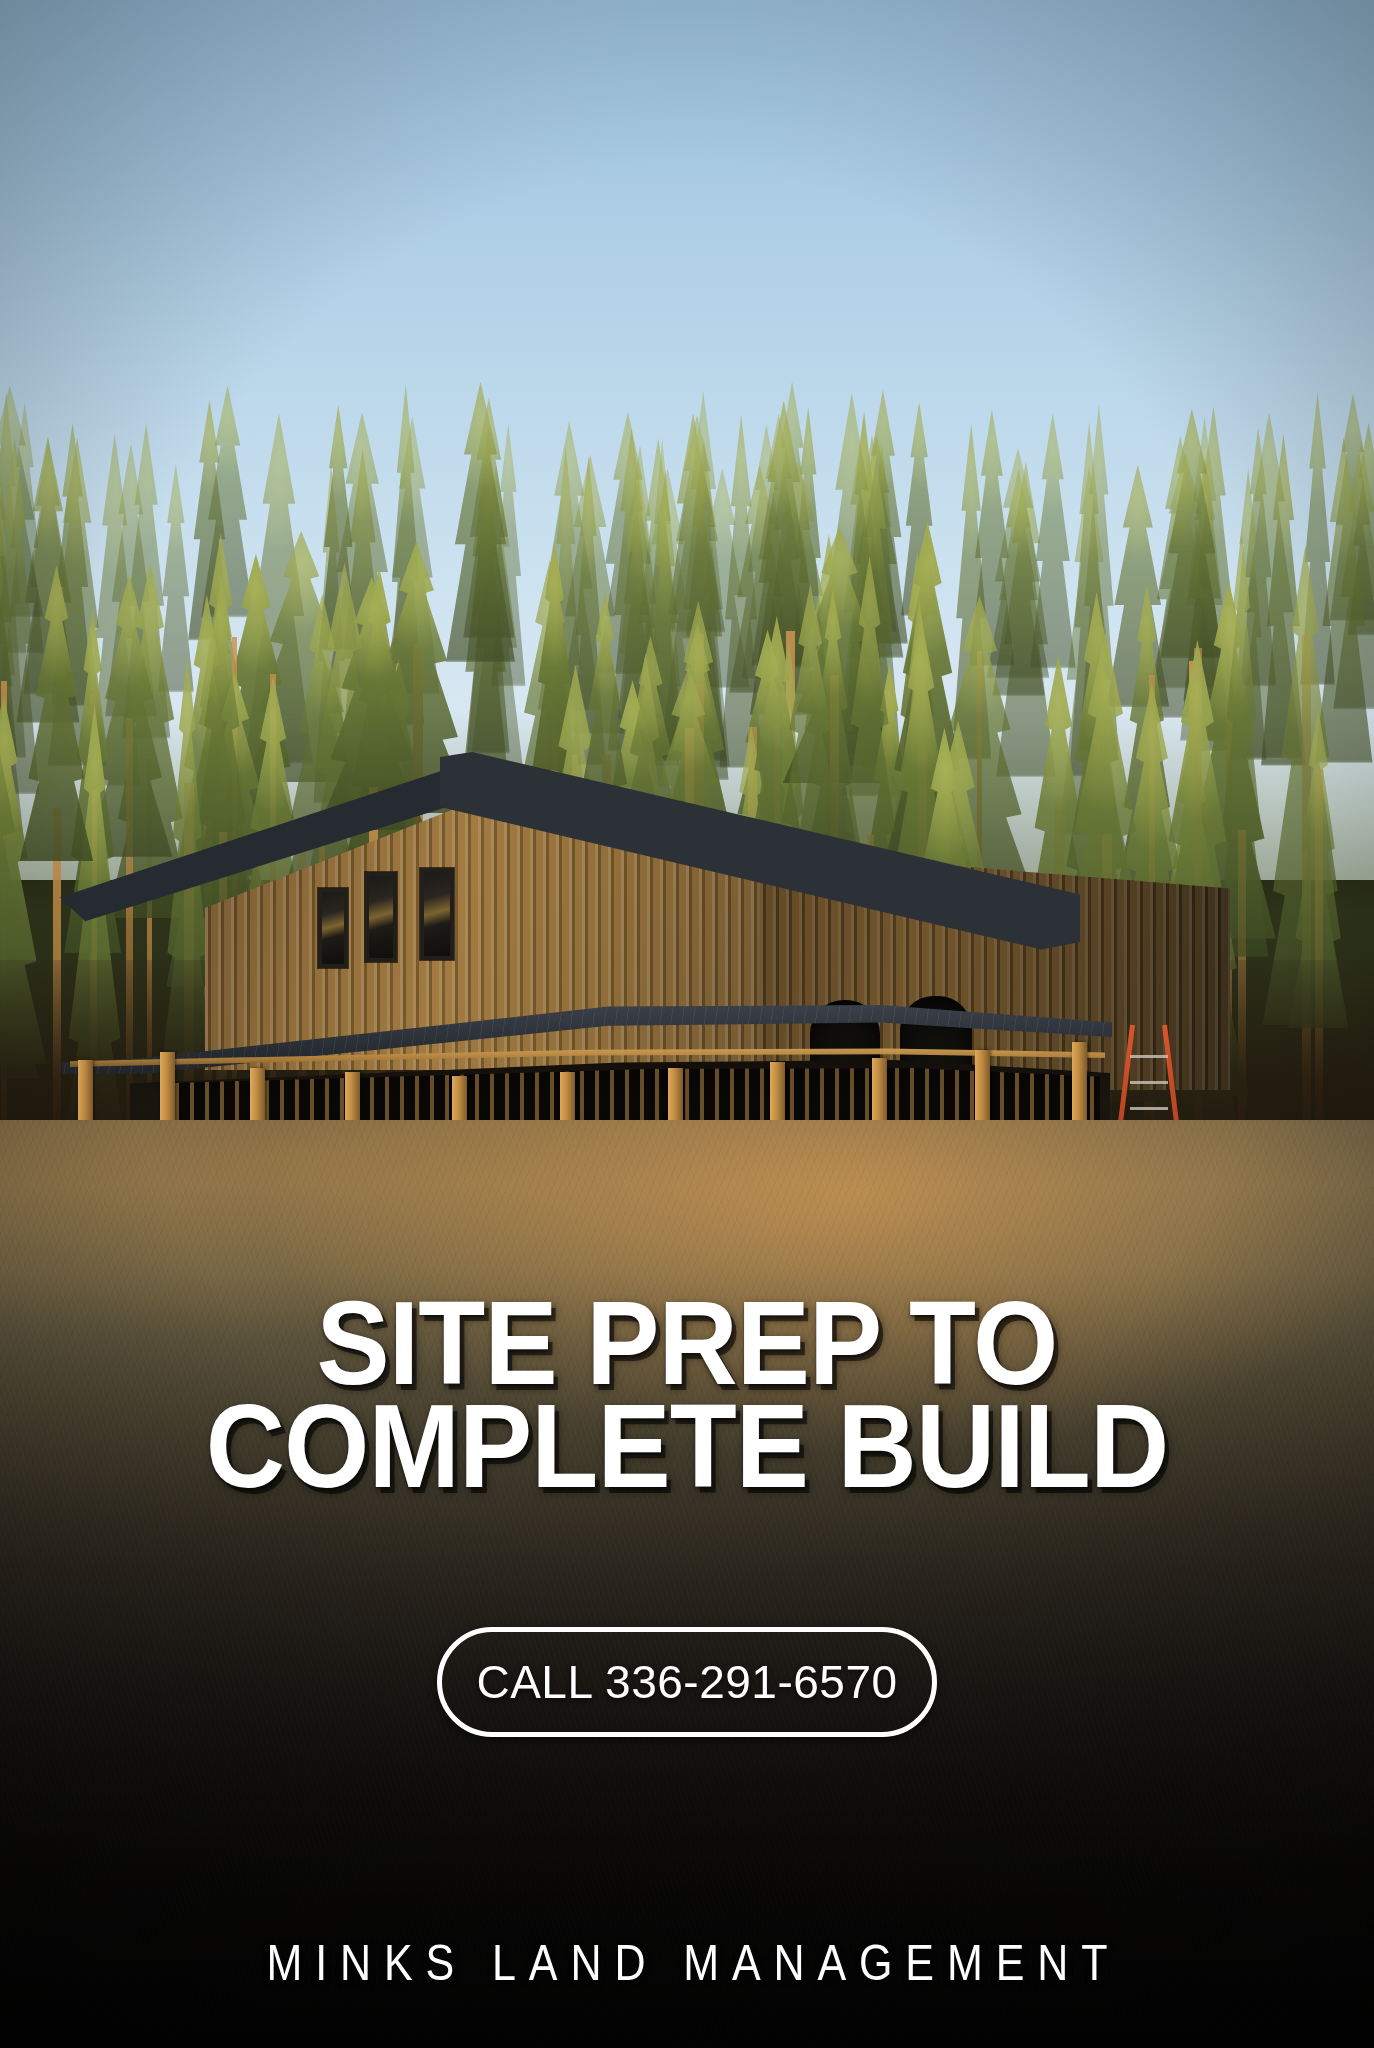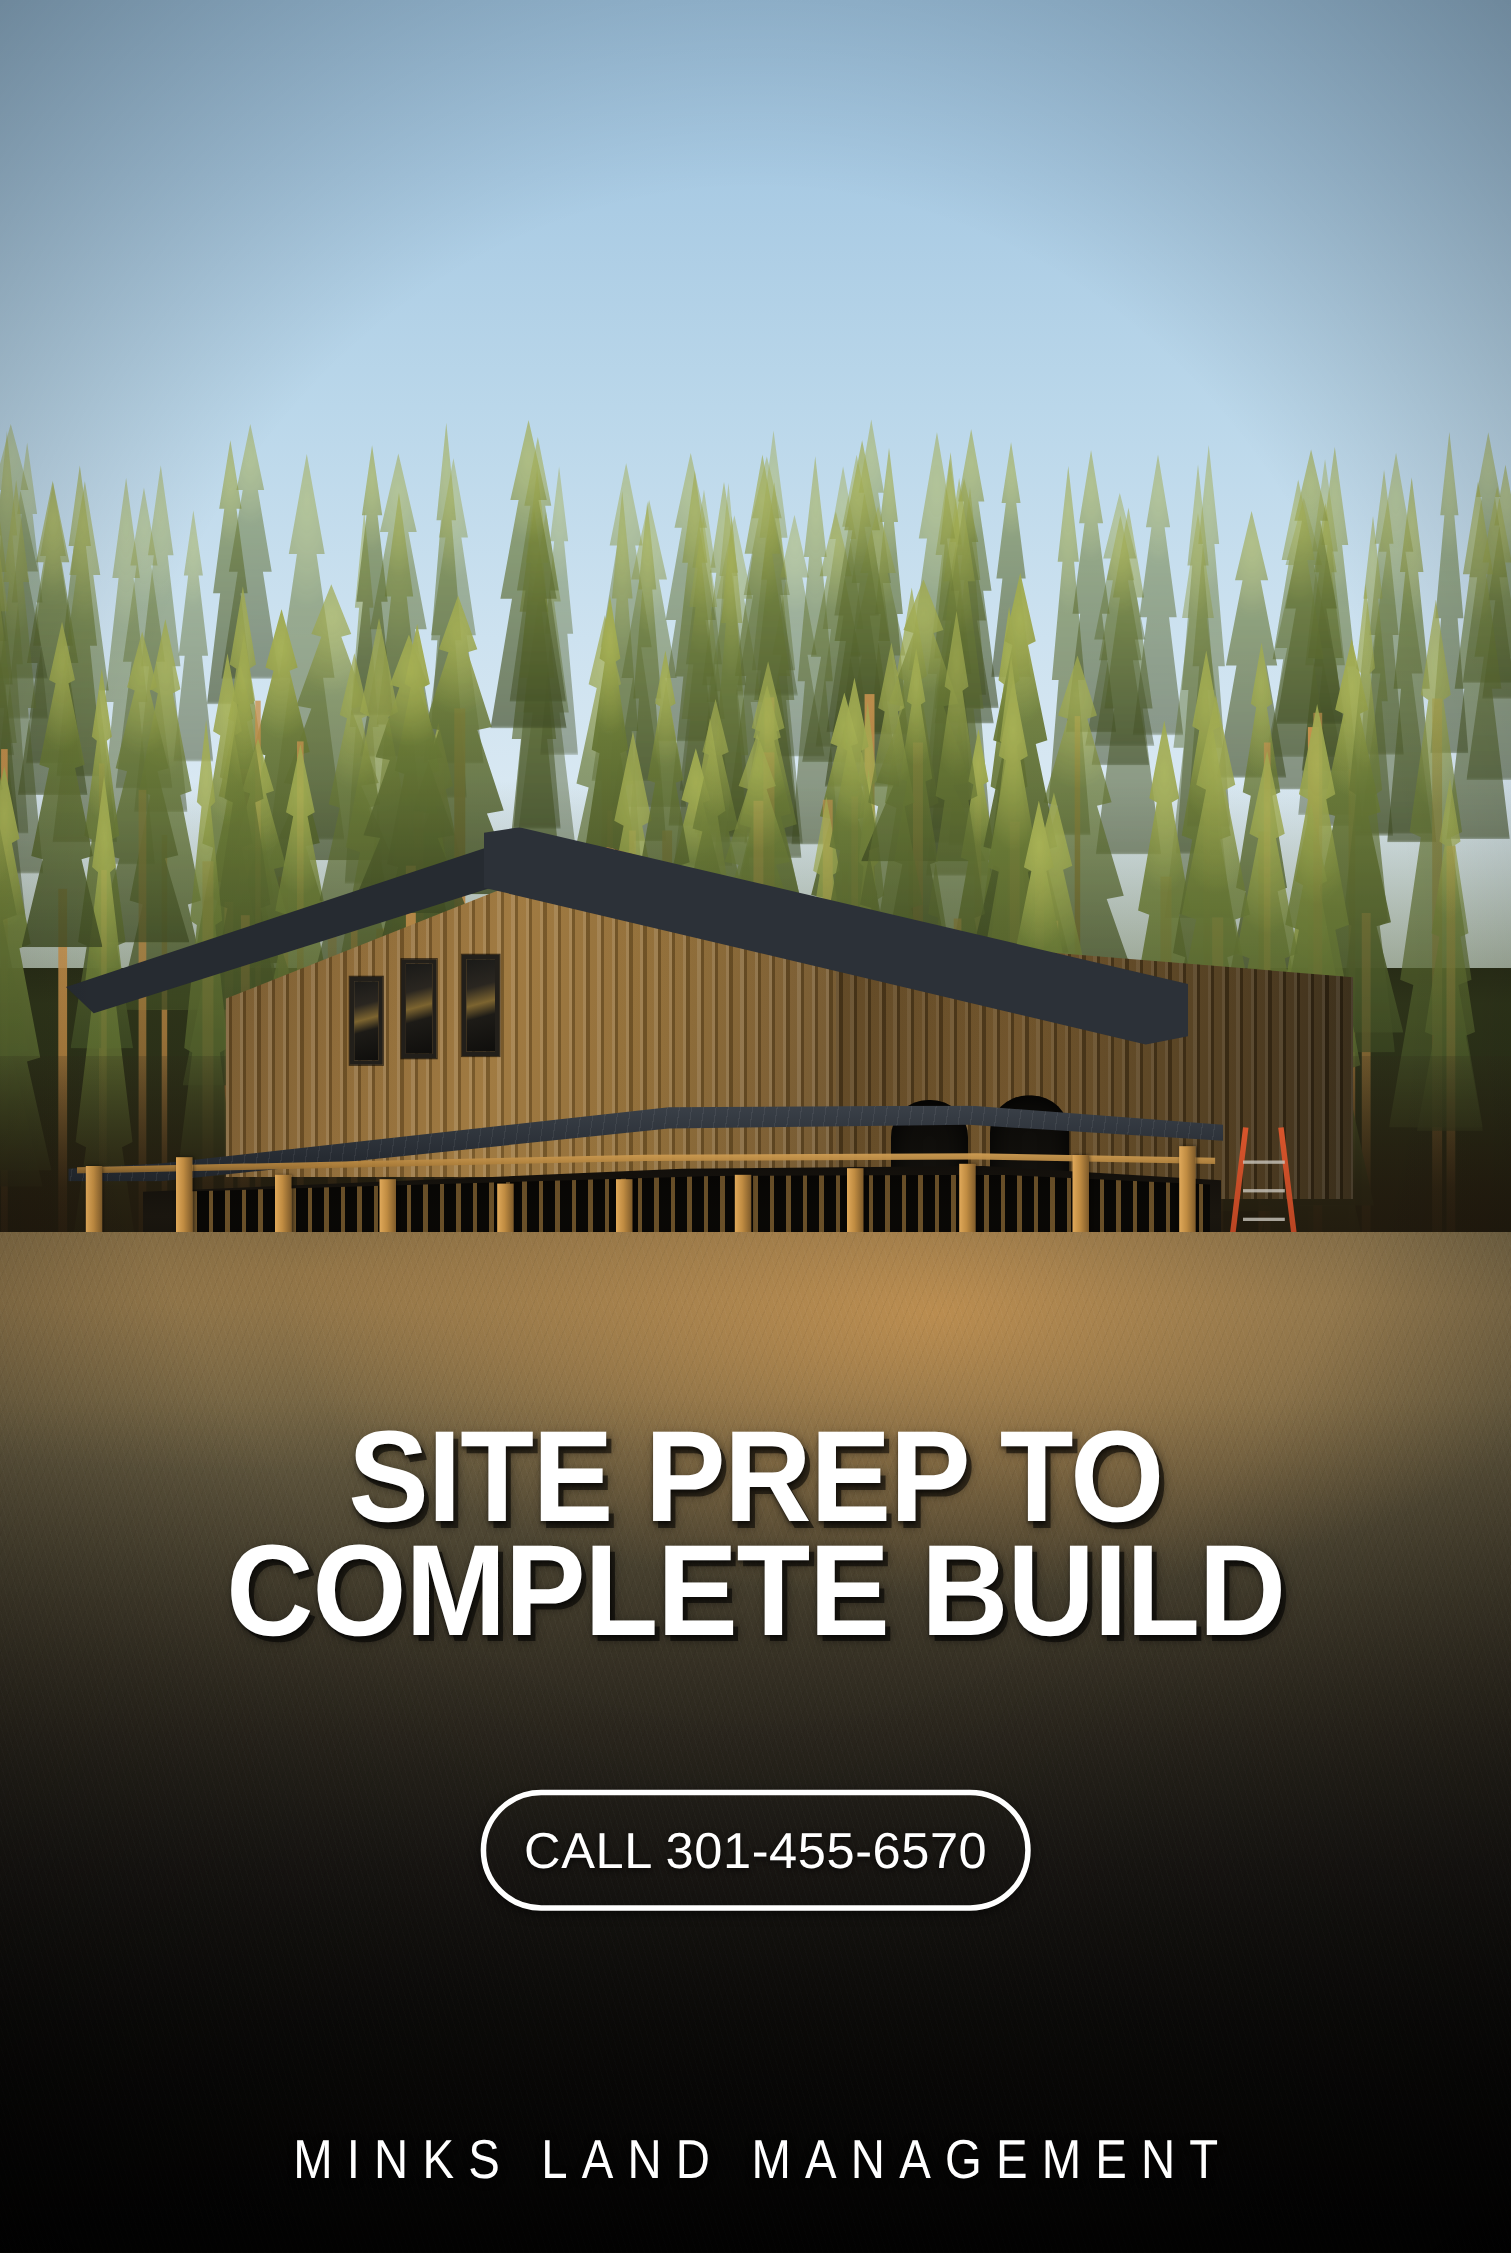--- a/index.html
+++ b/index.html
@@ -489,19 +489,19 @@
   <div class="vignette"></div>
 
   <div class="overlay">
 
     <div class="headline">
       <span class="ln">SITE PREP TO</span>
       <span class="ln">COMPLETE BUILD</span>
     </div>
 
     <div class="cta">
-      <span class="cta-label">CALL 301-455-6570</span>
+      <span class="cta-label">CALL 336-291-6570</span>
     </div>
 
     <div class="brand">MINKS LAND MANAGEMENT</div>
 
   </div>
 </div>
 
 </body></html>

